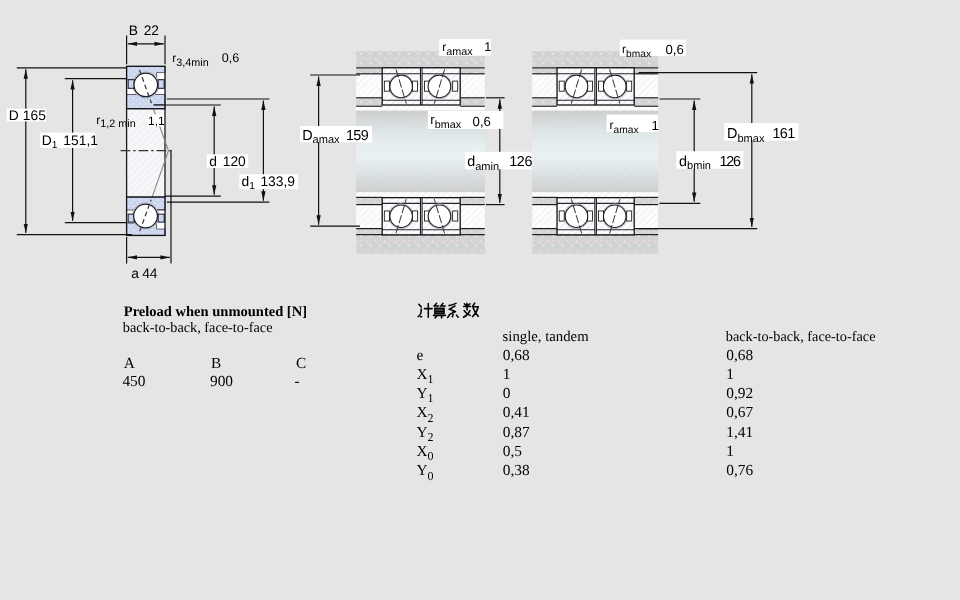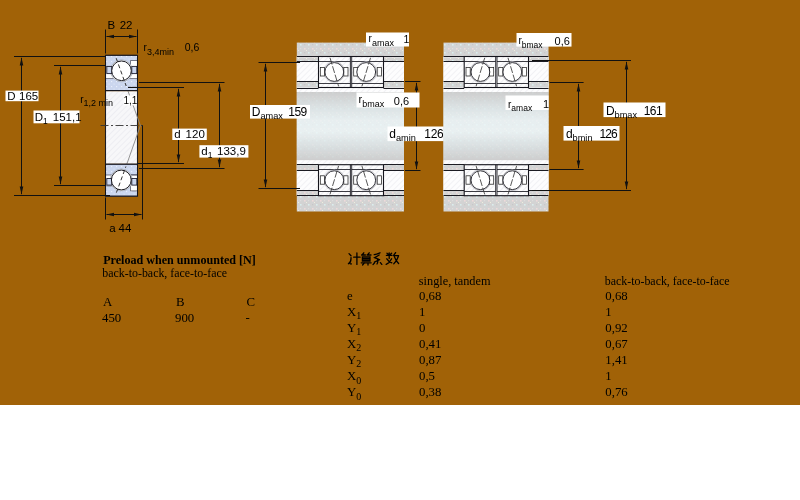--- a/index.html
+++ b/index.html
@@ -1,16 +1,16 @@
 <!DOCTYPE html>
 <html><head>
 <meta charset="utf-8">
 <style>
   html,body{margin:0;padding:0;background:#ffffff;}
-  #page{position:relative;width:800px;height:405px;background:#a16207;overflow:hidden;transform:translateZ(0);will-change:transform;}
+  #page{position:relative;width:800px;height:500px;background:#e5e5e5;overflow:hidden;transform:translateZ(0);will-change:transform;}
   svg{position:absolute;left:0;top:0;}
   text{font-family:"Liberation Sans",sans-serif;fill:#000;}
   .ser{font-family:"Liberation Serif",serif;}
 </style>
 </head>
 <body>
 <div id="page">
 <svg width="800" height="500" viewBox="0 0 800 500">
 <defs>
 

